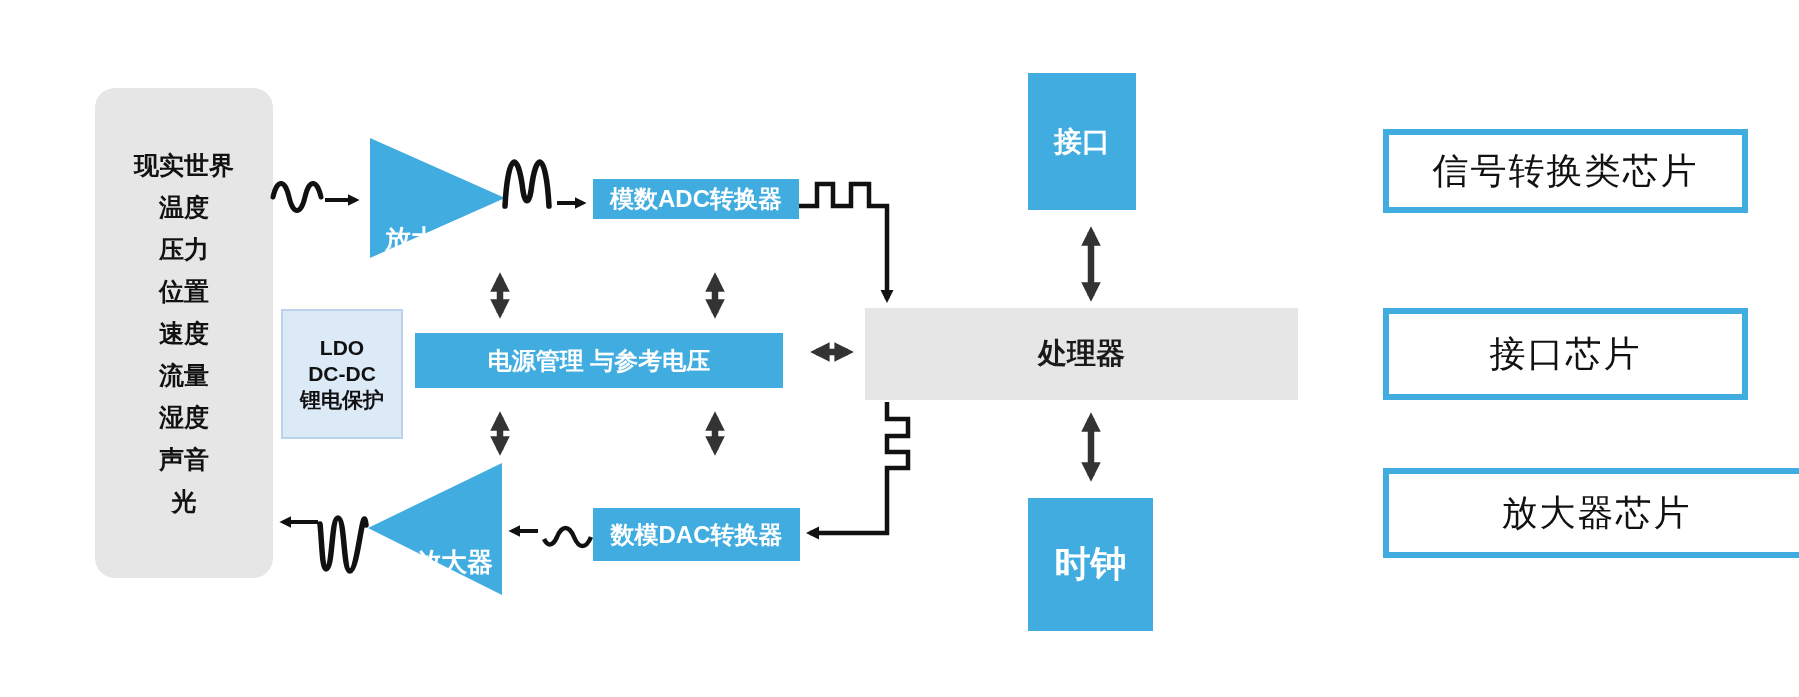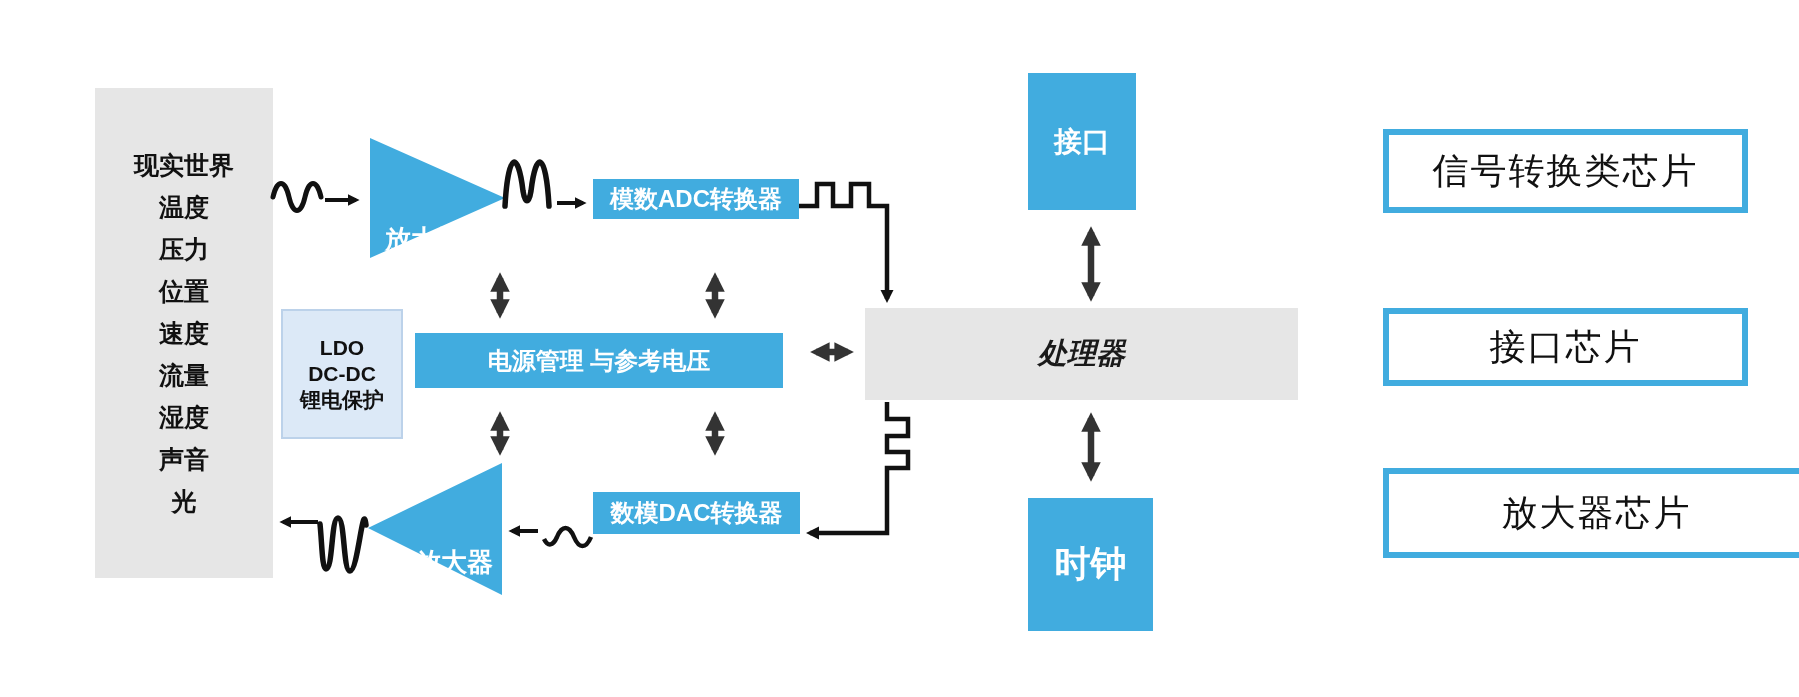--- a/index.html
+++ b/index.html
@@ -29,21 +29,21 @@
   .sigthin{stroke:var(--signal);fill:none;stroke-width:4;stroke-linecap:butt;}
   .sq{stroke:var(--signal);fill:none;stroke-width:4.5;stroke-linecap:butt;stroke-linejoin:miter;}
   .darrow{stroke:var(--arrow);fill:none;stroke-width:6.5;stroke-linecap:butt;}
   .tri{fill:var(--accent);stroke:none;}
 </style>
 </head>
 <body>
 
 <div class="canvas">
 
-  <div class="abs center realworld graybox" style="left:95px;top:88px;width:178px;height:490px;">
+  <div class="abs center realworld graybox" style="left:95px;top:88px;width:178px;height:490px;border-radius:20px;">
     <span>现实世界</span>
     <span>温度</span>
     <span>压力</span>
     <span>位置</span>
     <span>速度</span>
     <span>流量</span>
     <span>湿度</span>
     <span>声音</span>
     <span>光</span>
   </div>
@@ -105,39 +105,39 @@
   <div class="abs center ldo" style="left:281px;top:309px;width:122px;height:130px;">
     <span>LDO</span>
     <span>DC-DC</span>
     <span>锂电保护</span>
   </div>
 
   <div class="abs center bluebox" style="left:415px;top:333px;width:368px;height:55px;font-size:24px;">
     <span>电源管理 与参考电压</span>
   </div>
 
-  <div class="abs center graybox" style="left:865px;top:308px;width:433px;height:92px;font-size:29px;font-weight:bold;font-style:italic;">
+  <div class="abs center graybox" style="left:865px;top:308px;width:433px;height:92px;font-size:29px;font-weight:bold;">
     <span>处理器</span>
   </div>
 
   <div class="abs center bluebox" style="left:1028px;top:73px;width:108px;height:137px;font-size:28px;">
     <span>接口</span>
   </div>
 
   <div class="abs center bluebox" style="left:1028px;top:498px;width:125px;height:133px;font-size:36px;">
     <span>时钟</span>
   </div>
 
-  <div class="abs center bluebox" style="left:593px;top:492px;width:207px;height:42px;font-size:24px;">
+  <div class="abs center bluebox" style="left:593px;top:508px;width:207px;height:53px;font-size:24px;">
     <span>数模DAC转换器</span>
   </div>
 
   <div class="abs center legendbox" style="left:1383px;top:129px;width:365px;height:84px;">
     <span>信号转换类芯片</span>
   </div>
-  <div class="abs center legendbox" style="left:1383px;top:308px;width:365px;height:78px;">
+  <div class="abs center legendbox" style="left:1383px;top:308px;width:365px;height:92px;">
     <span>接口芯片</span>
   </div>
   <div class="abs center legendbox" style="left:1383px;top:468px;width:427px;height:90px;font-family:Liberation Serif, serif;">
     <span>放大器芯片</span>
   </div>
 
 </div>
 
 </body></html>

